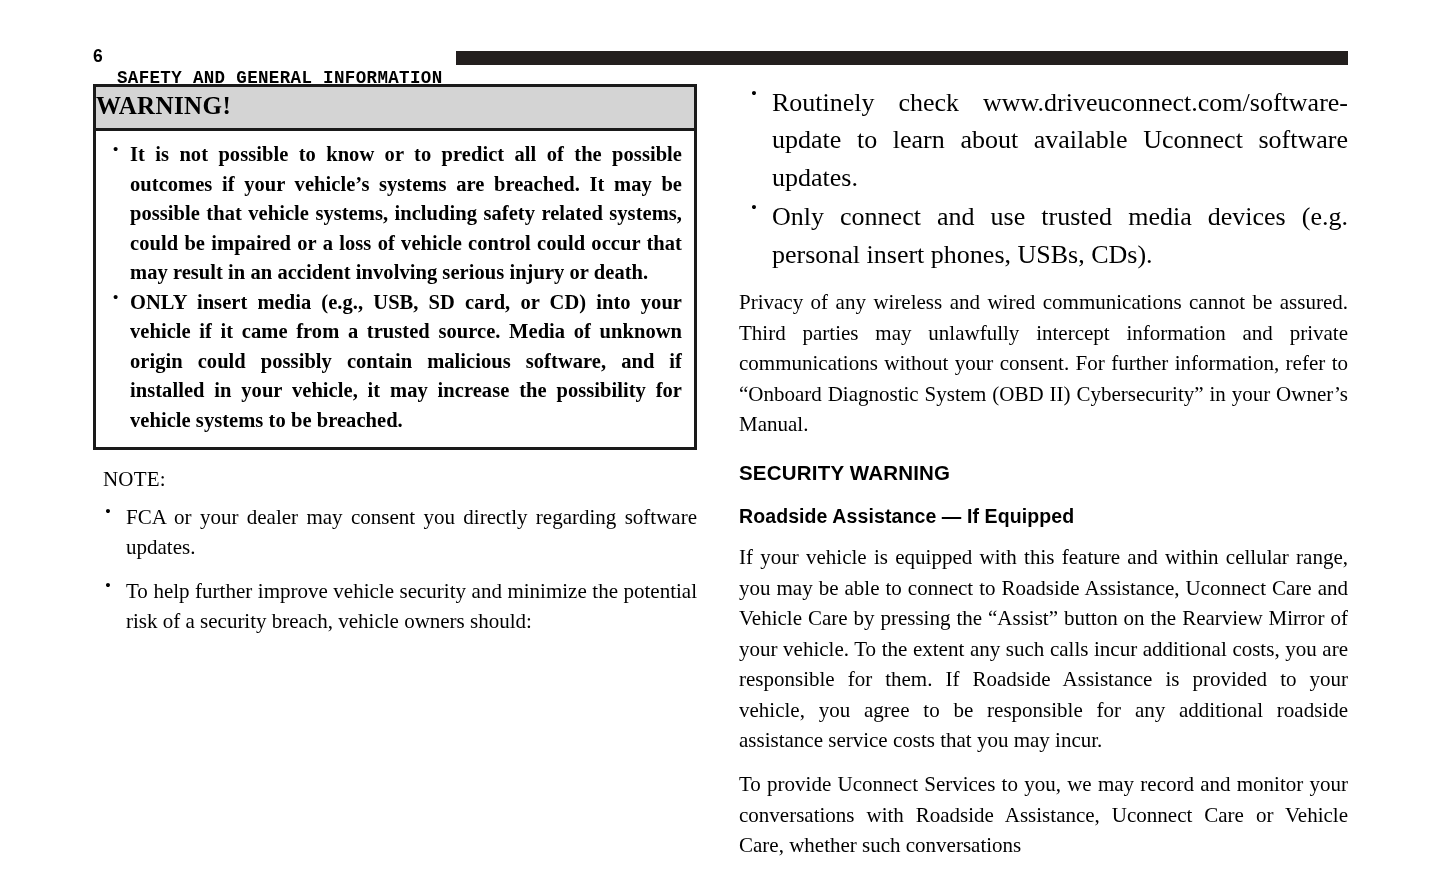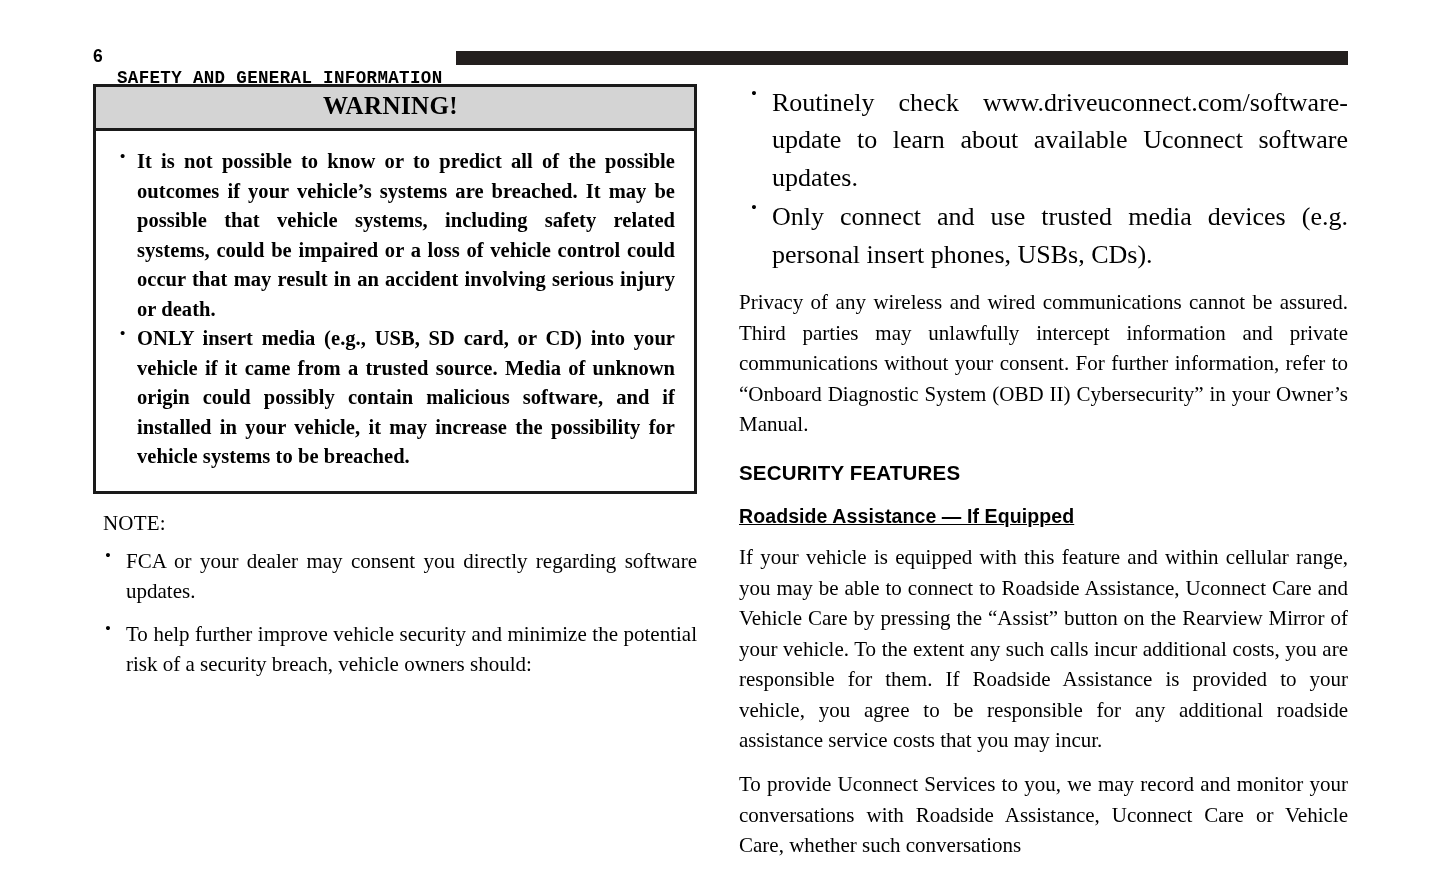--- a/index.html
+++ b/index.html
@@ -73,36 +73,36 @@
 
   
   .warning-box {
     border: 3px solid #1a1a1a;
     box-sizing: border-box;
     width: 604px;
   }
   .warning-head {
     background: #d4d4d4;
     border-bottom: 3px solid #1a1a1a;
-    text-align: center;
+    text-align: left;
     padding: 5px 9px 8px 0;
   }
   .warning-head-text {
     font-family: "Liberation Serif", serif;
     font-weight: bold;
     font-size: 25px;
     letter-spacing: 0.4px;
   }
   .warning-body {
     background: #ffffff;
     padding: 9px 12px 12px 8px;
   }
   ul.wlist {
     list-style: none;
-    margin: 7px;
+    margin: 0;
     padding: 0;
   }
   ul.wlist > li {
     position: relative;
     padding-left: 26px;
     font-weight: bold;
     font-size: 20.5px;
     line-height: 1.44;
     text-align: justify;
     text-justify: inter-word;
@@ -185,21 +185,20 @@
     font-size: 20.5px;
     letter-spacing: 0.2px;
     margin: 22px 0 0 0;
   }
   h3.sub-head {
     font-family: "Liberation Sans", sans-serif;
     font-weight: bold;
     font-size: 19.5px;
     letter-spacing: 0.1px;
     margin: 20px 0 0 0;
-    text-decoration: underline;
   }
 </style>
 </head>
 <body>
 
 <div class="page-header">
   <span class="header-pageno">6</span>
   <span class="header-title">SAFETY AND GENERAL INFORMATION</span>
   <span class="header-rule"></span>
 </div>
@@ -231,21 +230,21 @@
 
   <div class="col-right">
 
     <ul class="rlist">
       <li>Routinely check www.driveuconnect.com/software-update to learn about available Uconnect software updates.</li>
       <li>Only connect and use trusted media devices (e.g. personal insert phones, USBs, CDs).</li>
     </ul>
 
     <p class="body-para first-after-list">Privacy of any wireless and wired communications cannot be assured. Third parties may unlawfully intercept information and private communications without your consent. For further information, refer to “Onboard Diagnostic System (OBD II) Cybersecurity” in your Owner’s Manual.</p>
 
-    <h2 class="section-head">SECURITY FEATURES</h2>
+    <h2 class="section-head">SECURITY WARNING</h2>
 
     <h3 class="sub-head">Roadside Assistance — If Equipped</h3>
 
     <p class="body-para">If your vehicle is equipped with this feature and within cellular range, you may be able to connect to Roadside Assistance, Uconnect Care and Vehicle Care by pressing the “Assist” button on the Rearview Mirror of your vehicle. To the extent any such calls incur additional costs, you are responsible for them. If Roadside Assistance is provided to your vehicle, you agree to be responsible for any additional roadside assistance service costs that you may incur.</p>
 
     <p class="body-para">To provide Uconnect Services to you, we may record and monitor your conversations with Roadside Assistance, Uconnect Care or Vehicle Care, whether such conversations</p>
 
   </div>
 
 </div>

